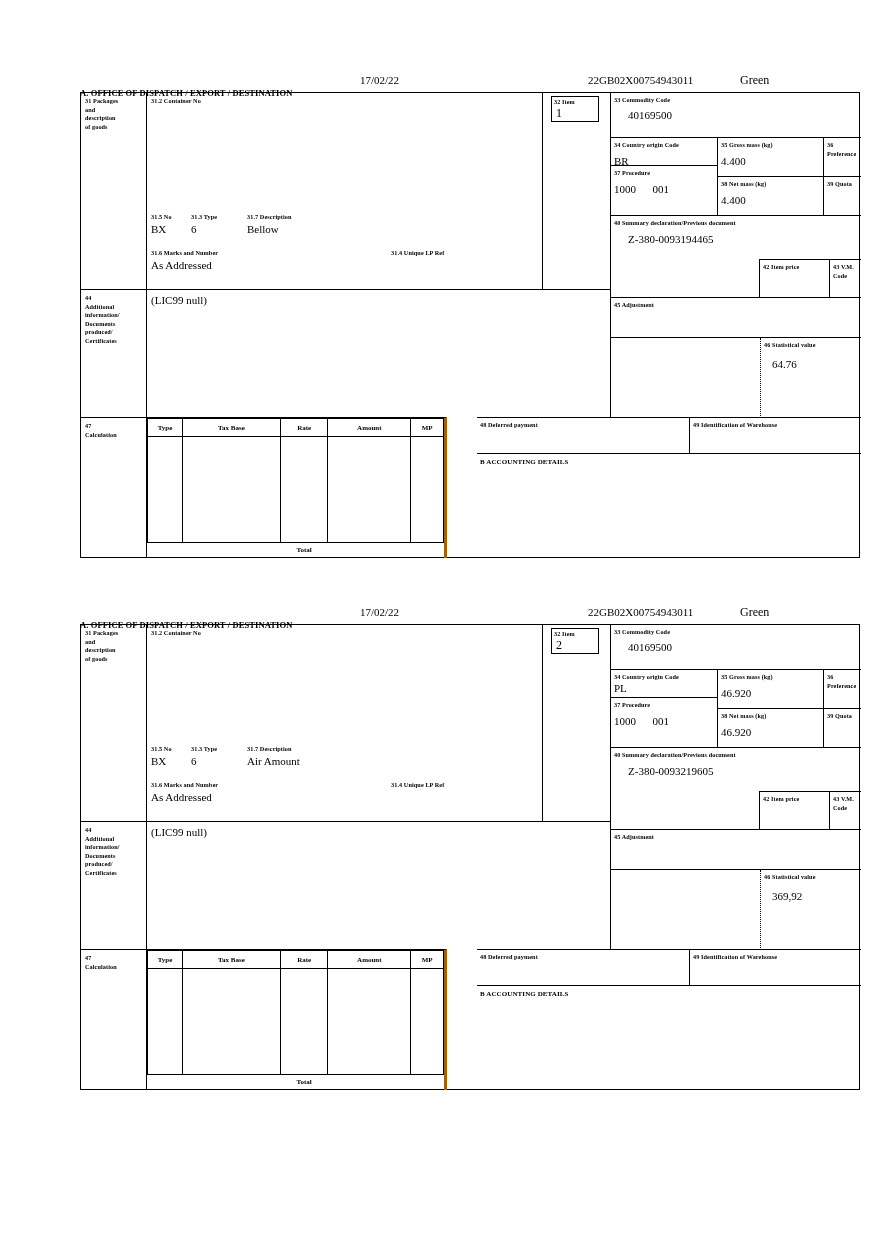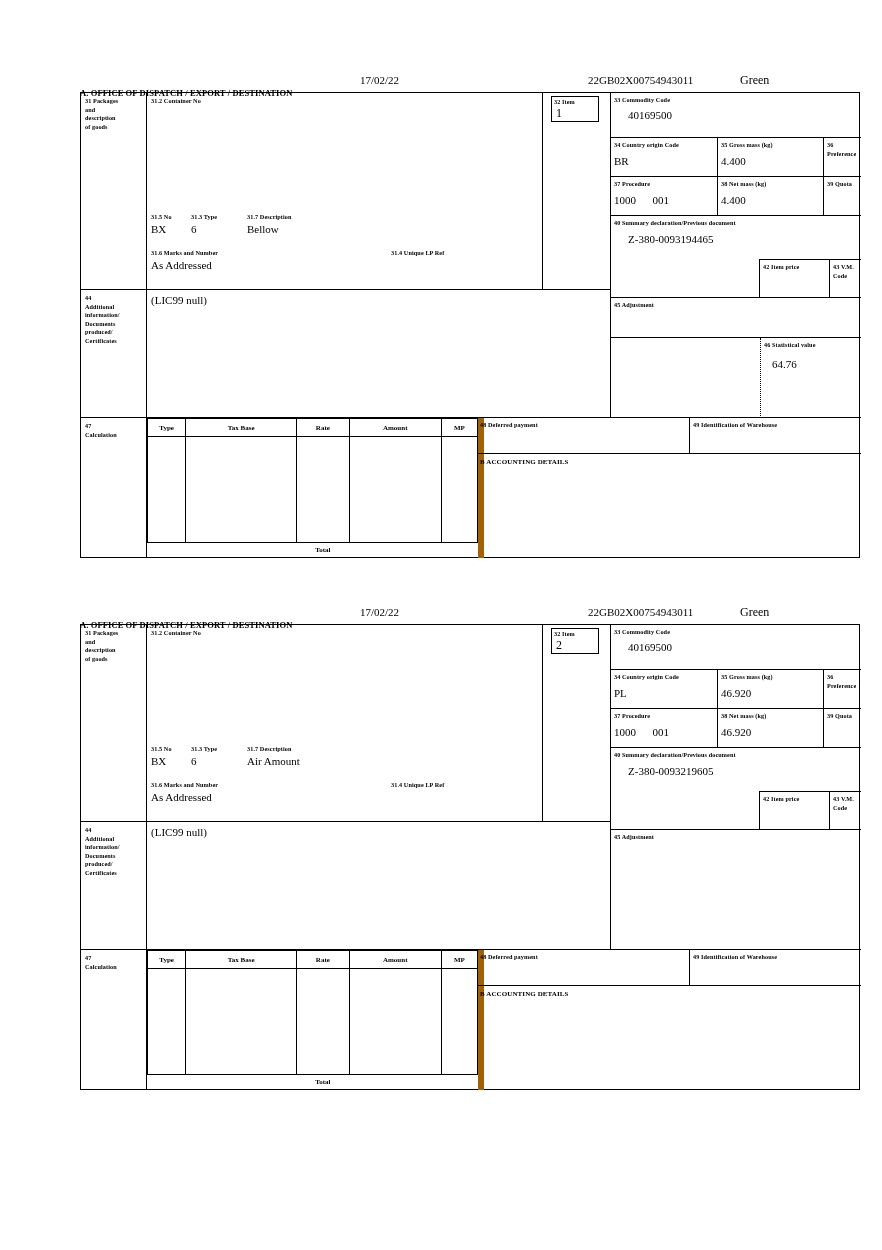--- a/index.html
+++ b/index.html
@@ -126,37 +126,37 @@
     box-sizing: border-box;
   }
   .itembox .lbl { position: absolute; left: 2px; top: 1px; }
   .itembox .num { position: absolute; left: 4px; top: 9px; font-size: 12px; }
 
   
   .c33 { left: 530px; top: 0; width: 250px; height: 44px; padding: 3px 0 0 3px; }
   .c34 { left: 530px; top: 44px; width: 106px; height: 39px; border-top: 1px solid #000; padding: 3px 0 0 3px; }
   .c35 { left: 636px; top: 44px; width: 106px; height: 39px; border-top: 1px solid #000; border-left: 1px solid #000; padding: 3px 0 0 3px; }
   .c36 { left: 742px; top: 44px; width: 38px; height: 39px; border-top: 1px solid #000; border-left: 1px solid #000; padding: 3px 0 0 3px; }
-  .c37 { left: 530px; top: 83px; width: 106px; height: 39px; border-top: 1px solid #000; padding: 3px 0 0 3px; }
+  .c37 { left: 530px; top: 72px; width: 106px; height: 39px; border-top: 1px solid #000; padding: 3px 0 0 3px; }
   .c38 { left: 636px; top: 83px; width: 106px; height: 39px; border-top: 1px solid #000; border-left: 1px solid #000; padding: 3px 0 0 3px; }
   .c39 { left: 742px; top: 83px; width: 38px; height: 39px; border-top: 1px solid #000; border-left: 1px solid #000; padding: 3px 0 0 3px; }
   .c40 { left: 530px; top: 122px; width: 250px; height: 44px; border-top: 1px solid #000; padding: 3px 0 0 3px; }
   .c41 { left: 530px; top: 166px; width: 148px; height: 38px; border-top: 1px solid #000; padding: 3px 0 0 3px; }
   .c42 { left: 678px; top: 166px; width: 70px; height: 38px; border-top: 1px solid #000; border-left: 1px solid #000; padding: 3px 0 0 3px; }
   .c43 { left: 748px; top: 166px; width: 32px; height: 38px; border-top: 1px solid #000; border-left: 1px solid #000; padding: 3px 0 0 3px; }
   .c45 { left: 530px; top: 204px; width: 250px; height: 40px; border-top: 1px solid #000; padding: 3px 0 0 3px; }
   .c46wrap { left: 530px; top: 244px; width: 250px; height: 80px; border-top: 1px solid #000; }
   .c46dots { position: absolute; left: 0; top: 0; width: 150px; height: 80px; border-right: 1px dotted #000; box-sizing: border-box; }
   .c46 { position: absolute; left: 150px; top: 0; width: 100px; height: 80px; padding: 3px 0 0 3px; box-sizing: border-box; }
 
   
   .calc {
-    left: 66px; top: 324px; width: 337px; height: 141px;
+    left: 66px; top: 324px; width: 300px; height: 141px;
     border-top: 1px solid #000;
-    border-right: 6px solid #a16207;
+    border-right: 3px solid #a16207;
   }
   .calc table {
     border-collapse: collapse;
     width: 100%;
     height: 100%;
   }
   .calc td {
     border: 1px solid #000;
     font-size: 7px;
     font-weight: bold;
@@ -382,21 +382,21 @@
         </div>
       </div>
 
       <div class="cell c33">
         <div class="lbl">33 Commodity Code</div>
         <div class="val" style="margin-top:4px;margin-left:14px;">40169500</div>
       </div>
 
       <div class="cell c34">
         <div class="lbl">34 Country origin Code</div>
-        <div class="val" style="margin-top:5px;">PL</div>
+        <div class="val" style="">PL</div>
       </div>
       <div class="cell c35">
         <div class="lbl">35 Gross mass (kg)</div>
         <div class="val" style="margin-top:5px;">46.920</div>
       </div>
       <div class="cell c36">
         <div class="lbl">36 Preference</div>
         <div class="val" style="margin-top:5px;"></div>
       </div>
 
@@ -437,20 +437,27 @@
       </div>
       <div class="cell" style="left:66px;top:196px;width:464px;height:128px;border-top:1px solid #000;border-right:1px solid #000;padding:4px 0 0 4px;">
         <div class="val">(LIC99 null)</div>
       </div>
 
       <div class="cell c45">
         <div class="lbl">45 Adjustment</div>
         <div class="val" style="margin-top:5px;"></div>
       </div>
 
+      <div class="cell c46wrap">
+        <div class="c46dots"></div>
+        <div class="c46">
+          <div class="lbl">46 Statistical value</div>
+          <div class="val" style="margin-top:8px;margin-left:8px;">369,92</div>
+        </div>
+      </div>
 
       <div class="cell c47">
         <div class="lbl">47</div>
         <div class="lbl">Calculation</div>
       </div>
 
       <div class="cell calc">
         <table>
           <tbody>
               <tr>

